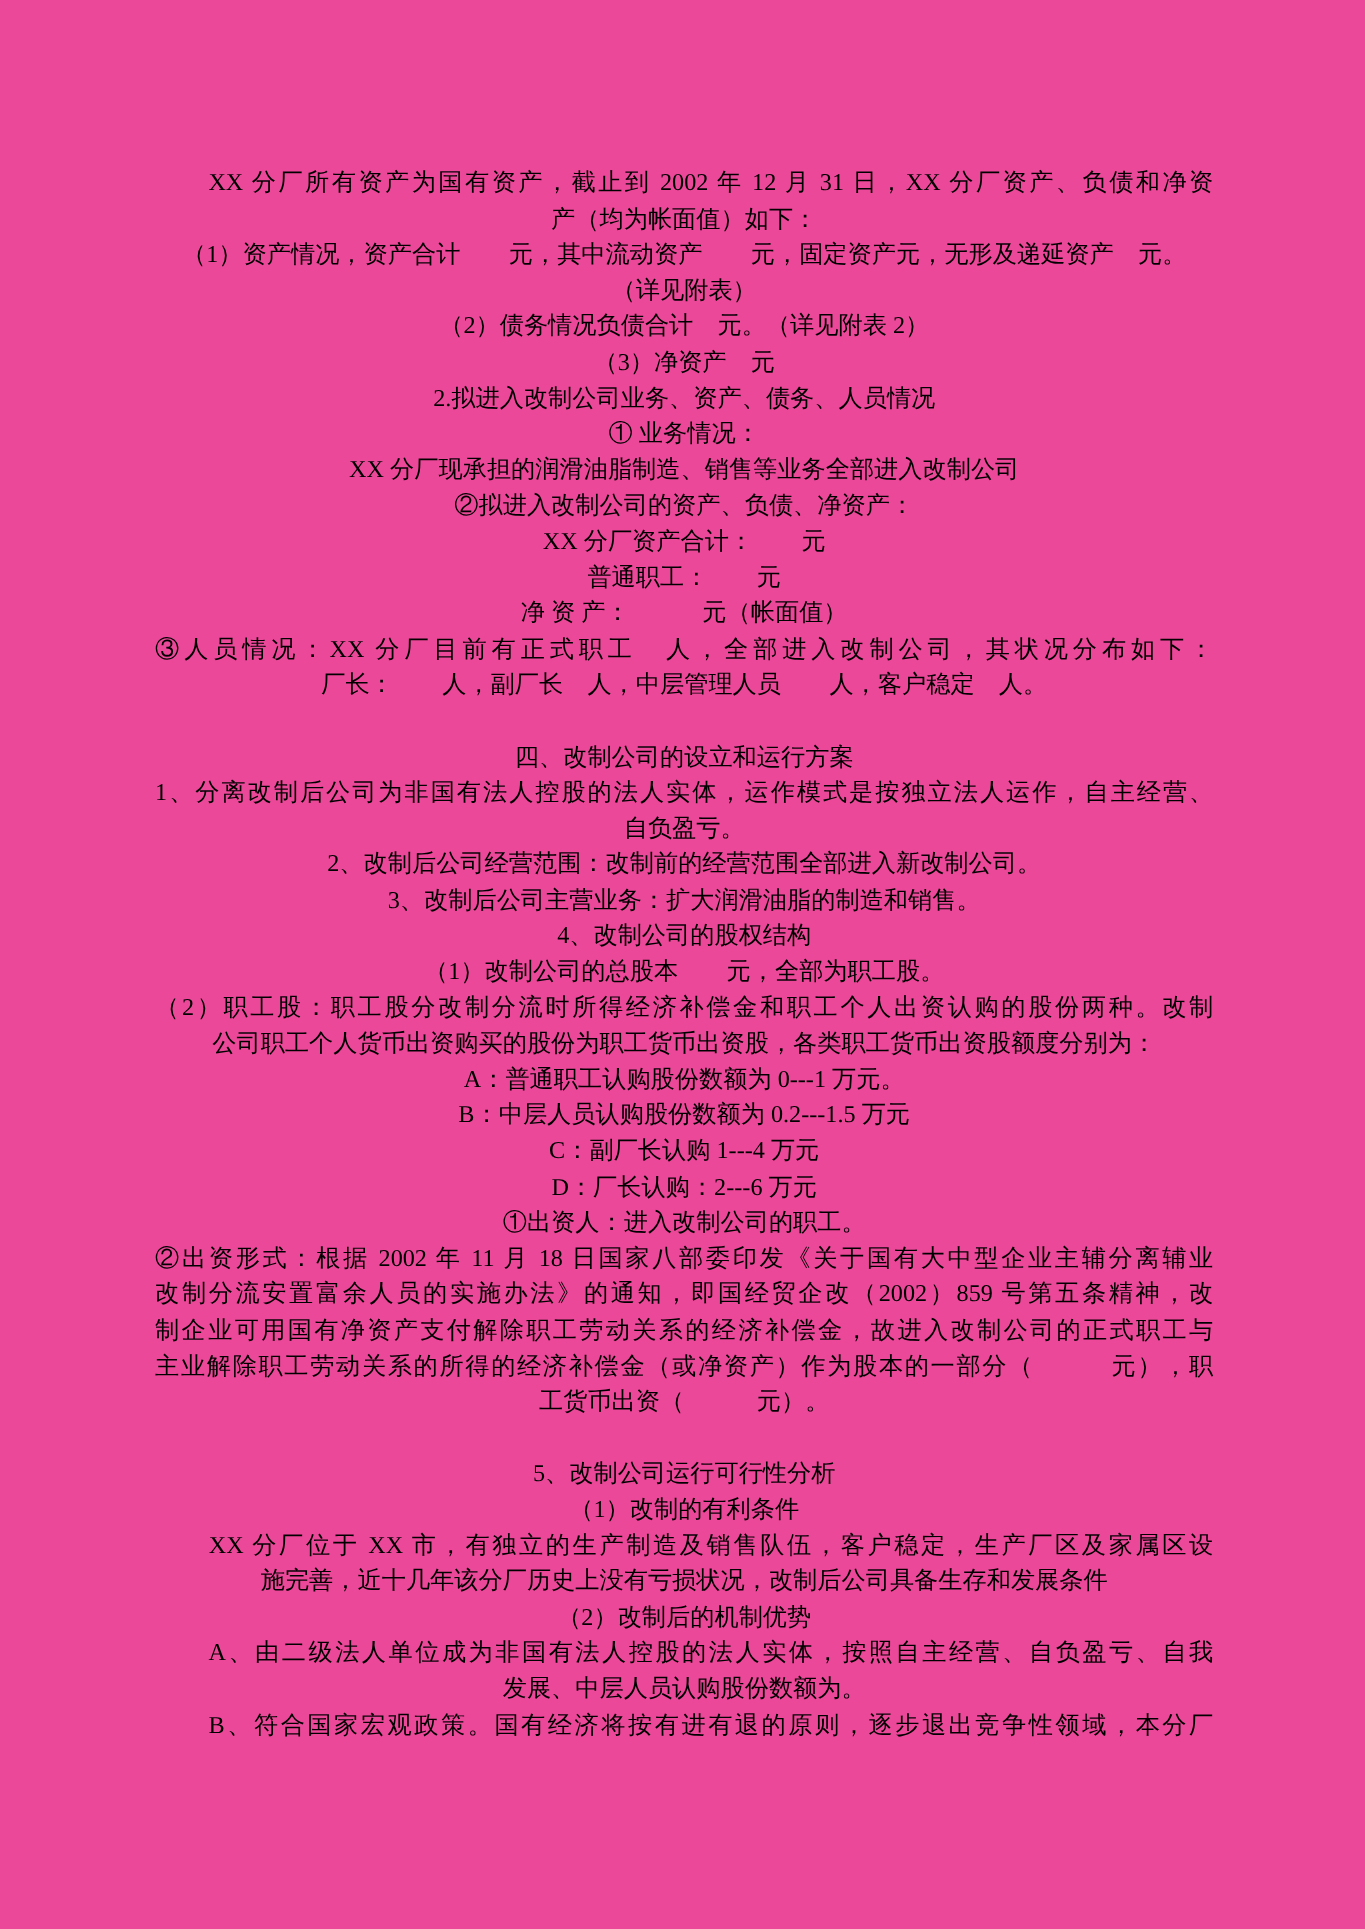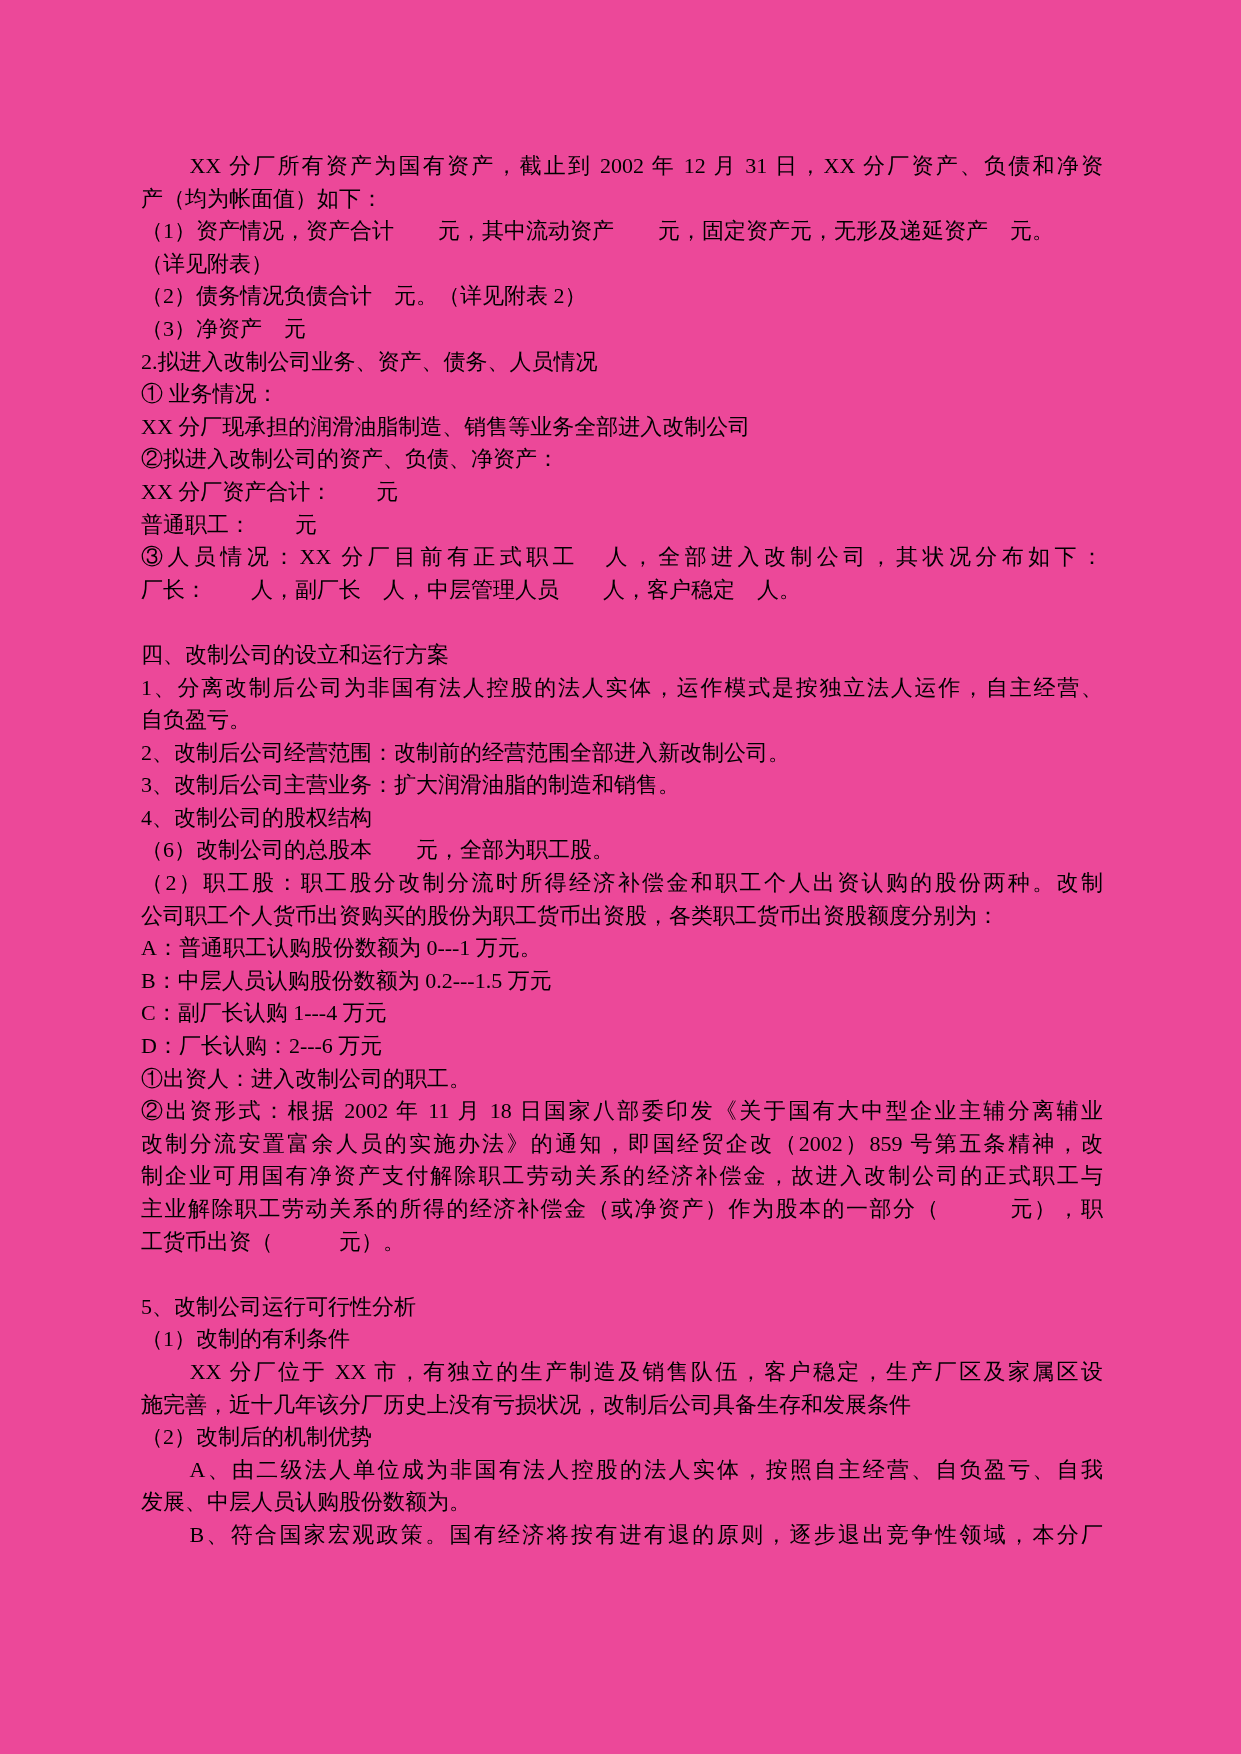--- a/index.html
+++ b/index.html
@@ -20,21 +20,21 @@
     left: 141px;
     top: 150px;
     width: 962px;
   }
   .doc-line {
     font-size: 22px;
     line-height: 32.6px;
     height: 32.6px;
     color: #000000;
     white-space: pre-wrap;
-    text-align: left;
+    text-align: center;
     letter-spacing: 0;
   }
   .doc-line.justify {
     text-align: justify;
     text-align-last: justify;
     white-space: pre-wrap;
   }
   .doc-line.blank {
     
   }
@@ -50,30 +50,31 @@
       <div class="doc-line">（1）资产情况，资产合计　　元，其中流动资产　　元，固定资产元，无形及递延资产　元。</div>
       <div class="doc-line">（详见附表）</div>
       <div class="doc-line">（2）债务情况负债合计　元。（详见附表 2）</div>
       <div class="doc-line">（3）净资产　元</div>
       <div class="doc-line">2.拟进入改制公司业务、资产、债务、人员情况</div>
       <div class="doc-line">① 业务情况：</div>
       <div class="doc-line">XX 分厂现承担的润滑油脂制造、销售等业务全部进入改制公司</div>
       <div class="doc-line">②拟进入改制公司的资产、负债、净资产：</div>
       <div class="doc-line">XX 分厂资产合计：　　元</div>
       <div class="doc-line">普通职工：　　元</div>
+      <div class="doc-line">净 资 产：　　　元（帐面值）</div>
       <div class="doc-line justify">③人员情况：XX 分厂目前有正式职工　人，全部进入改制公司，其状况分布如下：</div>
       <div class="doc-line">厂长：　　人，副厂长　人，中层管理人员　　人，客户稳定　人。</div>
       <div class="doc-line blank"></div>
       <div class="doc-line">四、改制公司的设立和运行方案</div>
       <div class="doc-line justify">1、分离改制后公司为非国有法人控股的法人实体，运作模式是按独立法人运作，自主经营、</div>
       <div class="doc-line">自负盈亏。</div>
       <div class="doc-line">2、改制后公司经营范围：改制前的经营范围全部进入新改制公司。</div>
       <div class="doc-line">3、改制后公司主营业务：扩大润滑油脂的制造和销售。</div>
       <div class="doc-line">4、改制公司的股权结构</div>
-      <div class="doc-line">（6）改制公司的总股本　　元，全部为职工股。</div>
+      <div class="doc-line">（1）改制公司的总股本　　元，全部为职工股。</div>
       <div class="doc-line justify">（2）职工股：职工股分改制分流时所得经济补偿金和职工个人出资认购的股份两种。改制</div>
       <div class="doc-line">公司职工个人货币出资购买的股份为职工货币出资股，各类职工货币出资股额度分别为：</div>
       <div class="doc-line">A：普通职工认购股份数额为 0---1 万元。</div>
       <div class="doc-line">B：中层人员认购股份数额为 0.2---1.5 万元</div>
       <div class="doc-line">C：副厂长认购 1---4 万元</div>
       <div class="doc-line">D：厂长认购：2---6 万元</div>
       <div class="doc-line">①出资人：进入改制公司的职工。</div>
       <div class="doc-line justify">②出资形式：根据 2002 年 11 月 18 日国家八部委印发《关于国有大中型企业主辅分离辅业</div>
       <div class="doc-line justify">改制分流安置富余人员的实施办法》的通知，即国经贸企改（2002）859 号第五条精神，改</div>
       <div class="doc-line justify">制企业可用国有净资产支付解除职工劳动关系的经济补偿金，故进入改制公司的正式职工与</div>

